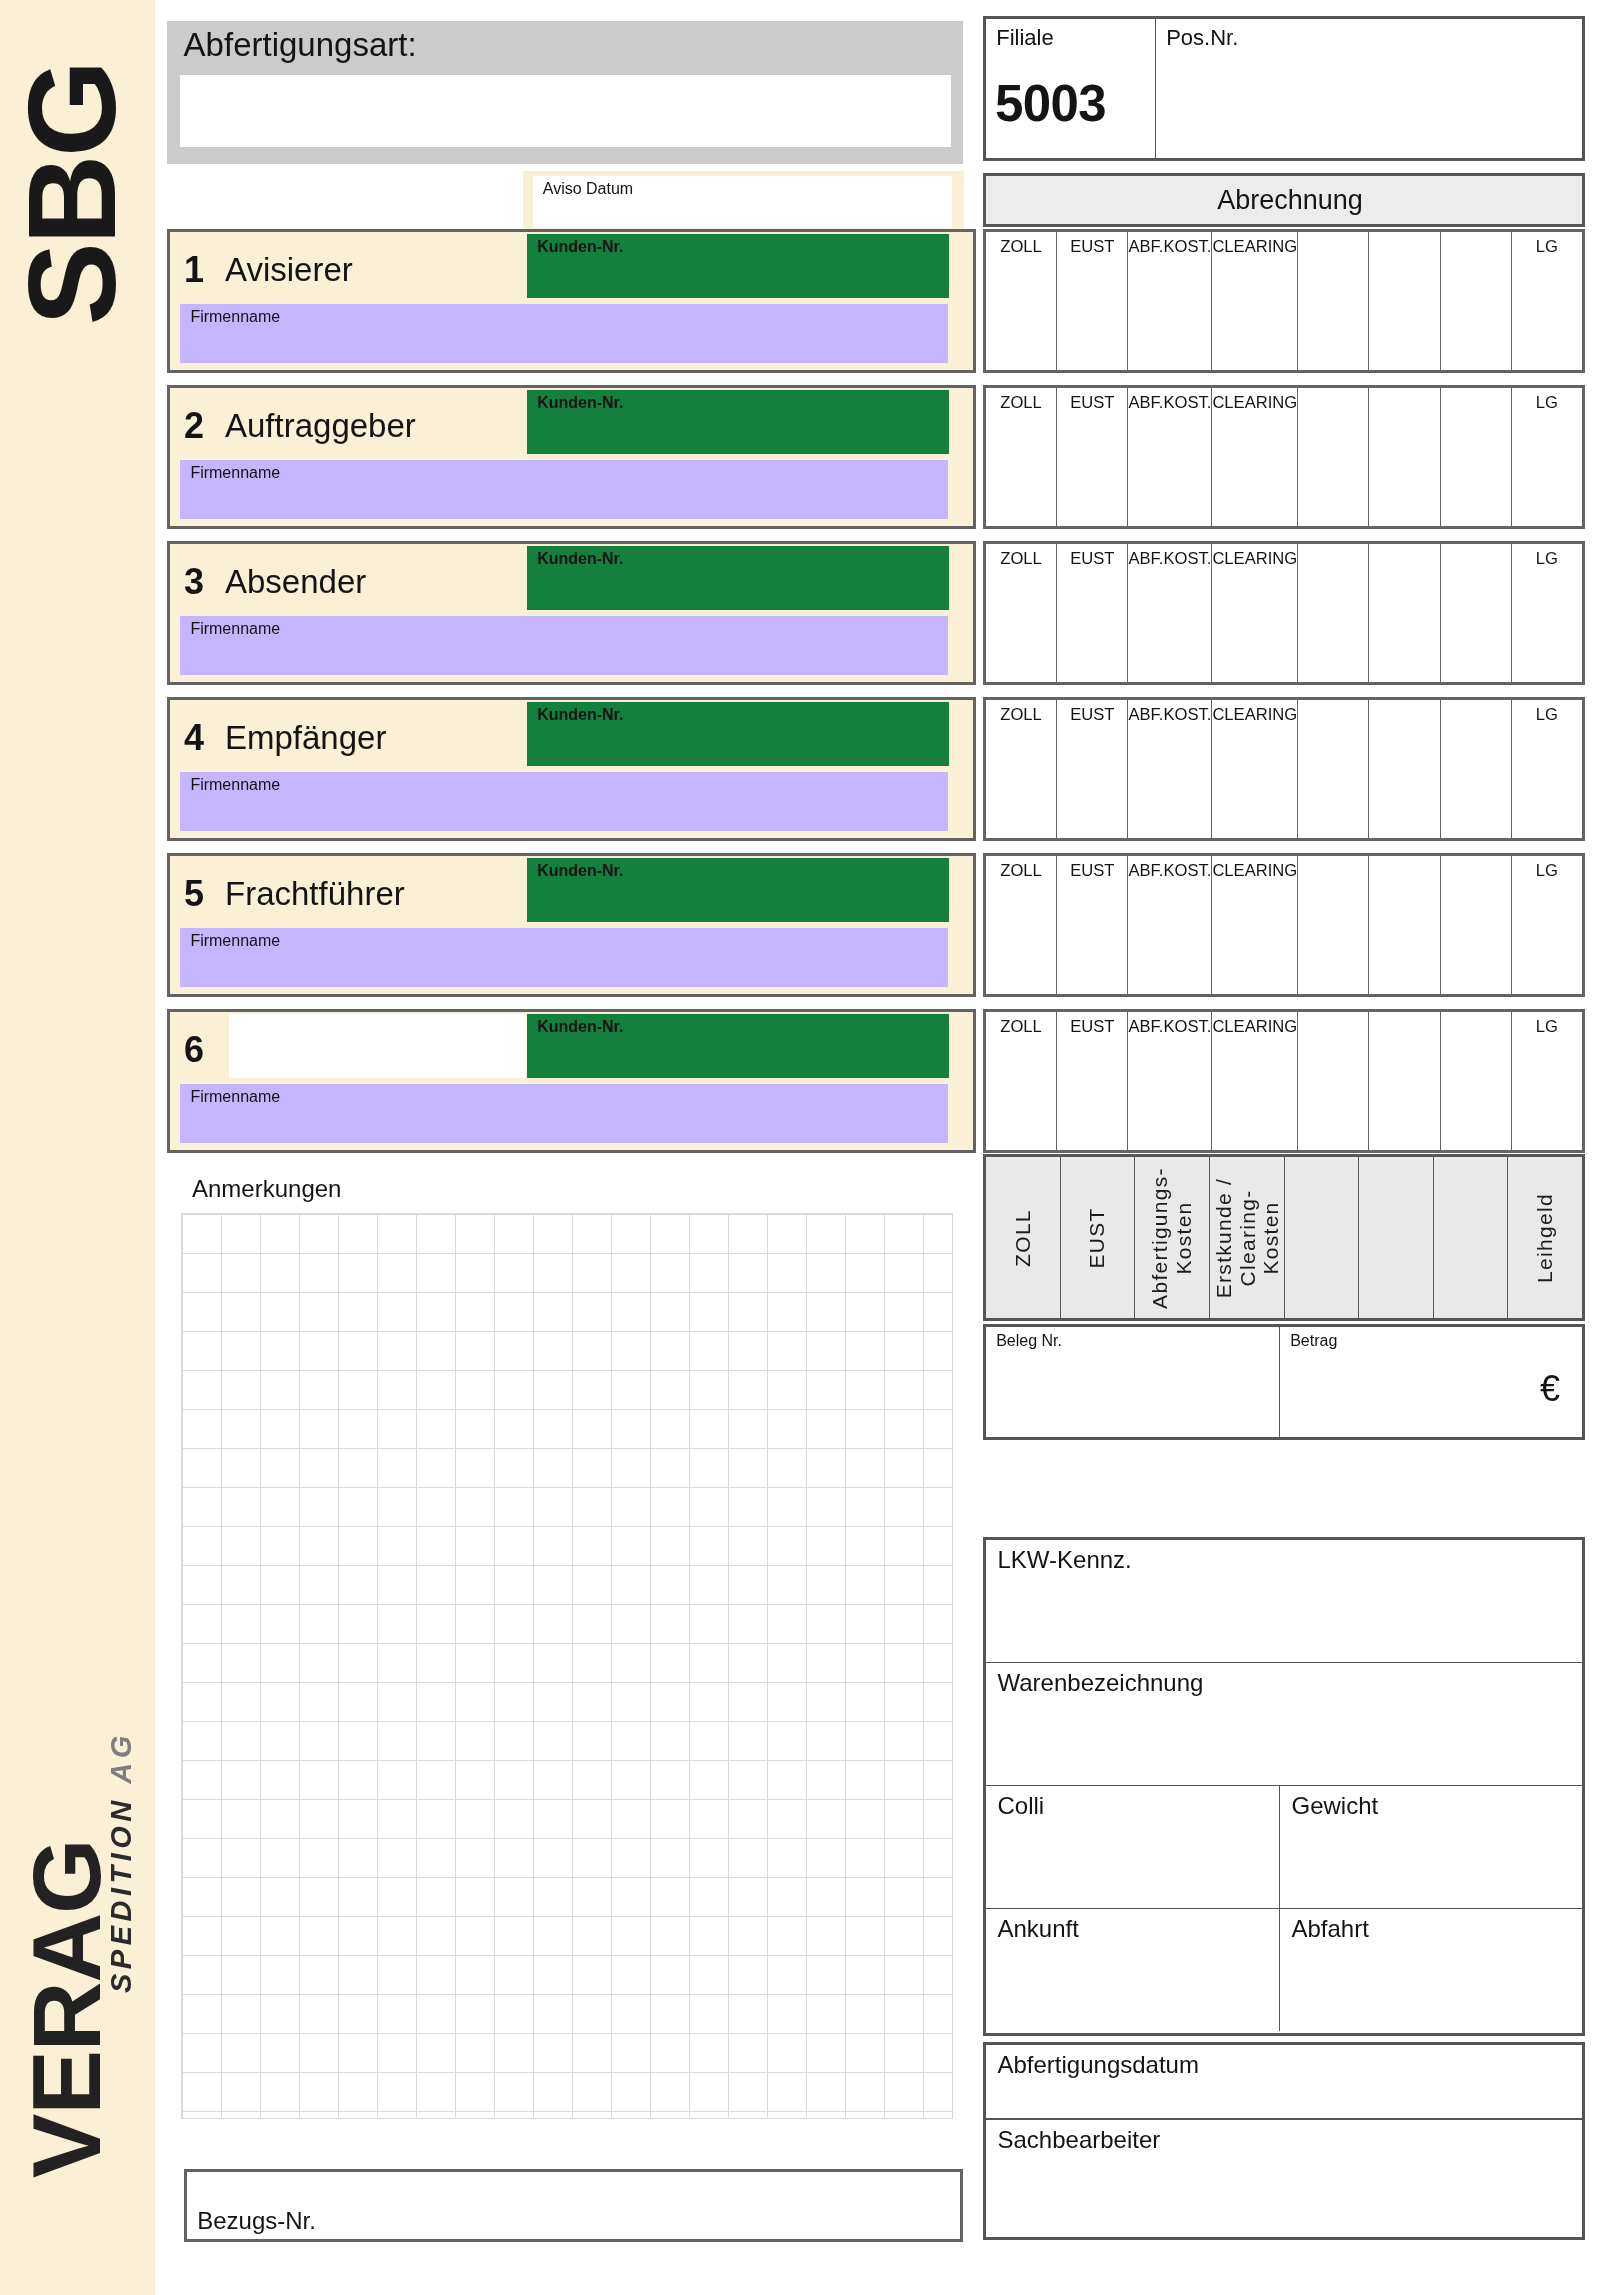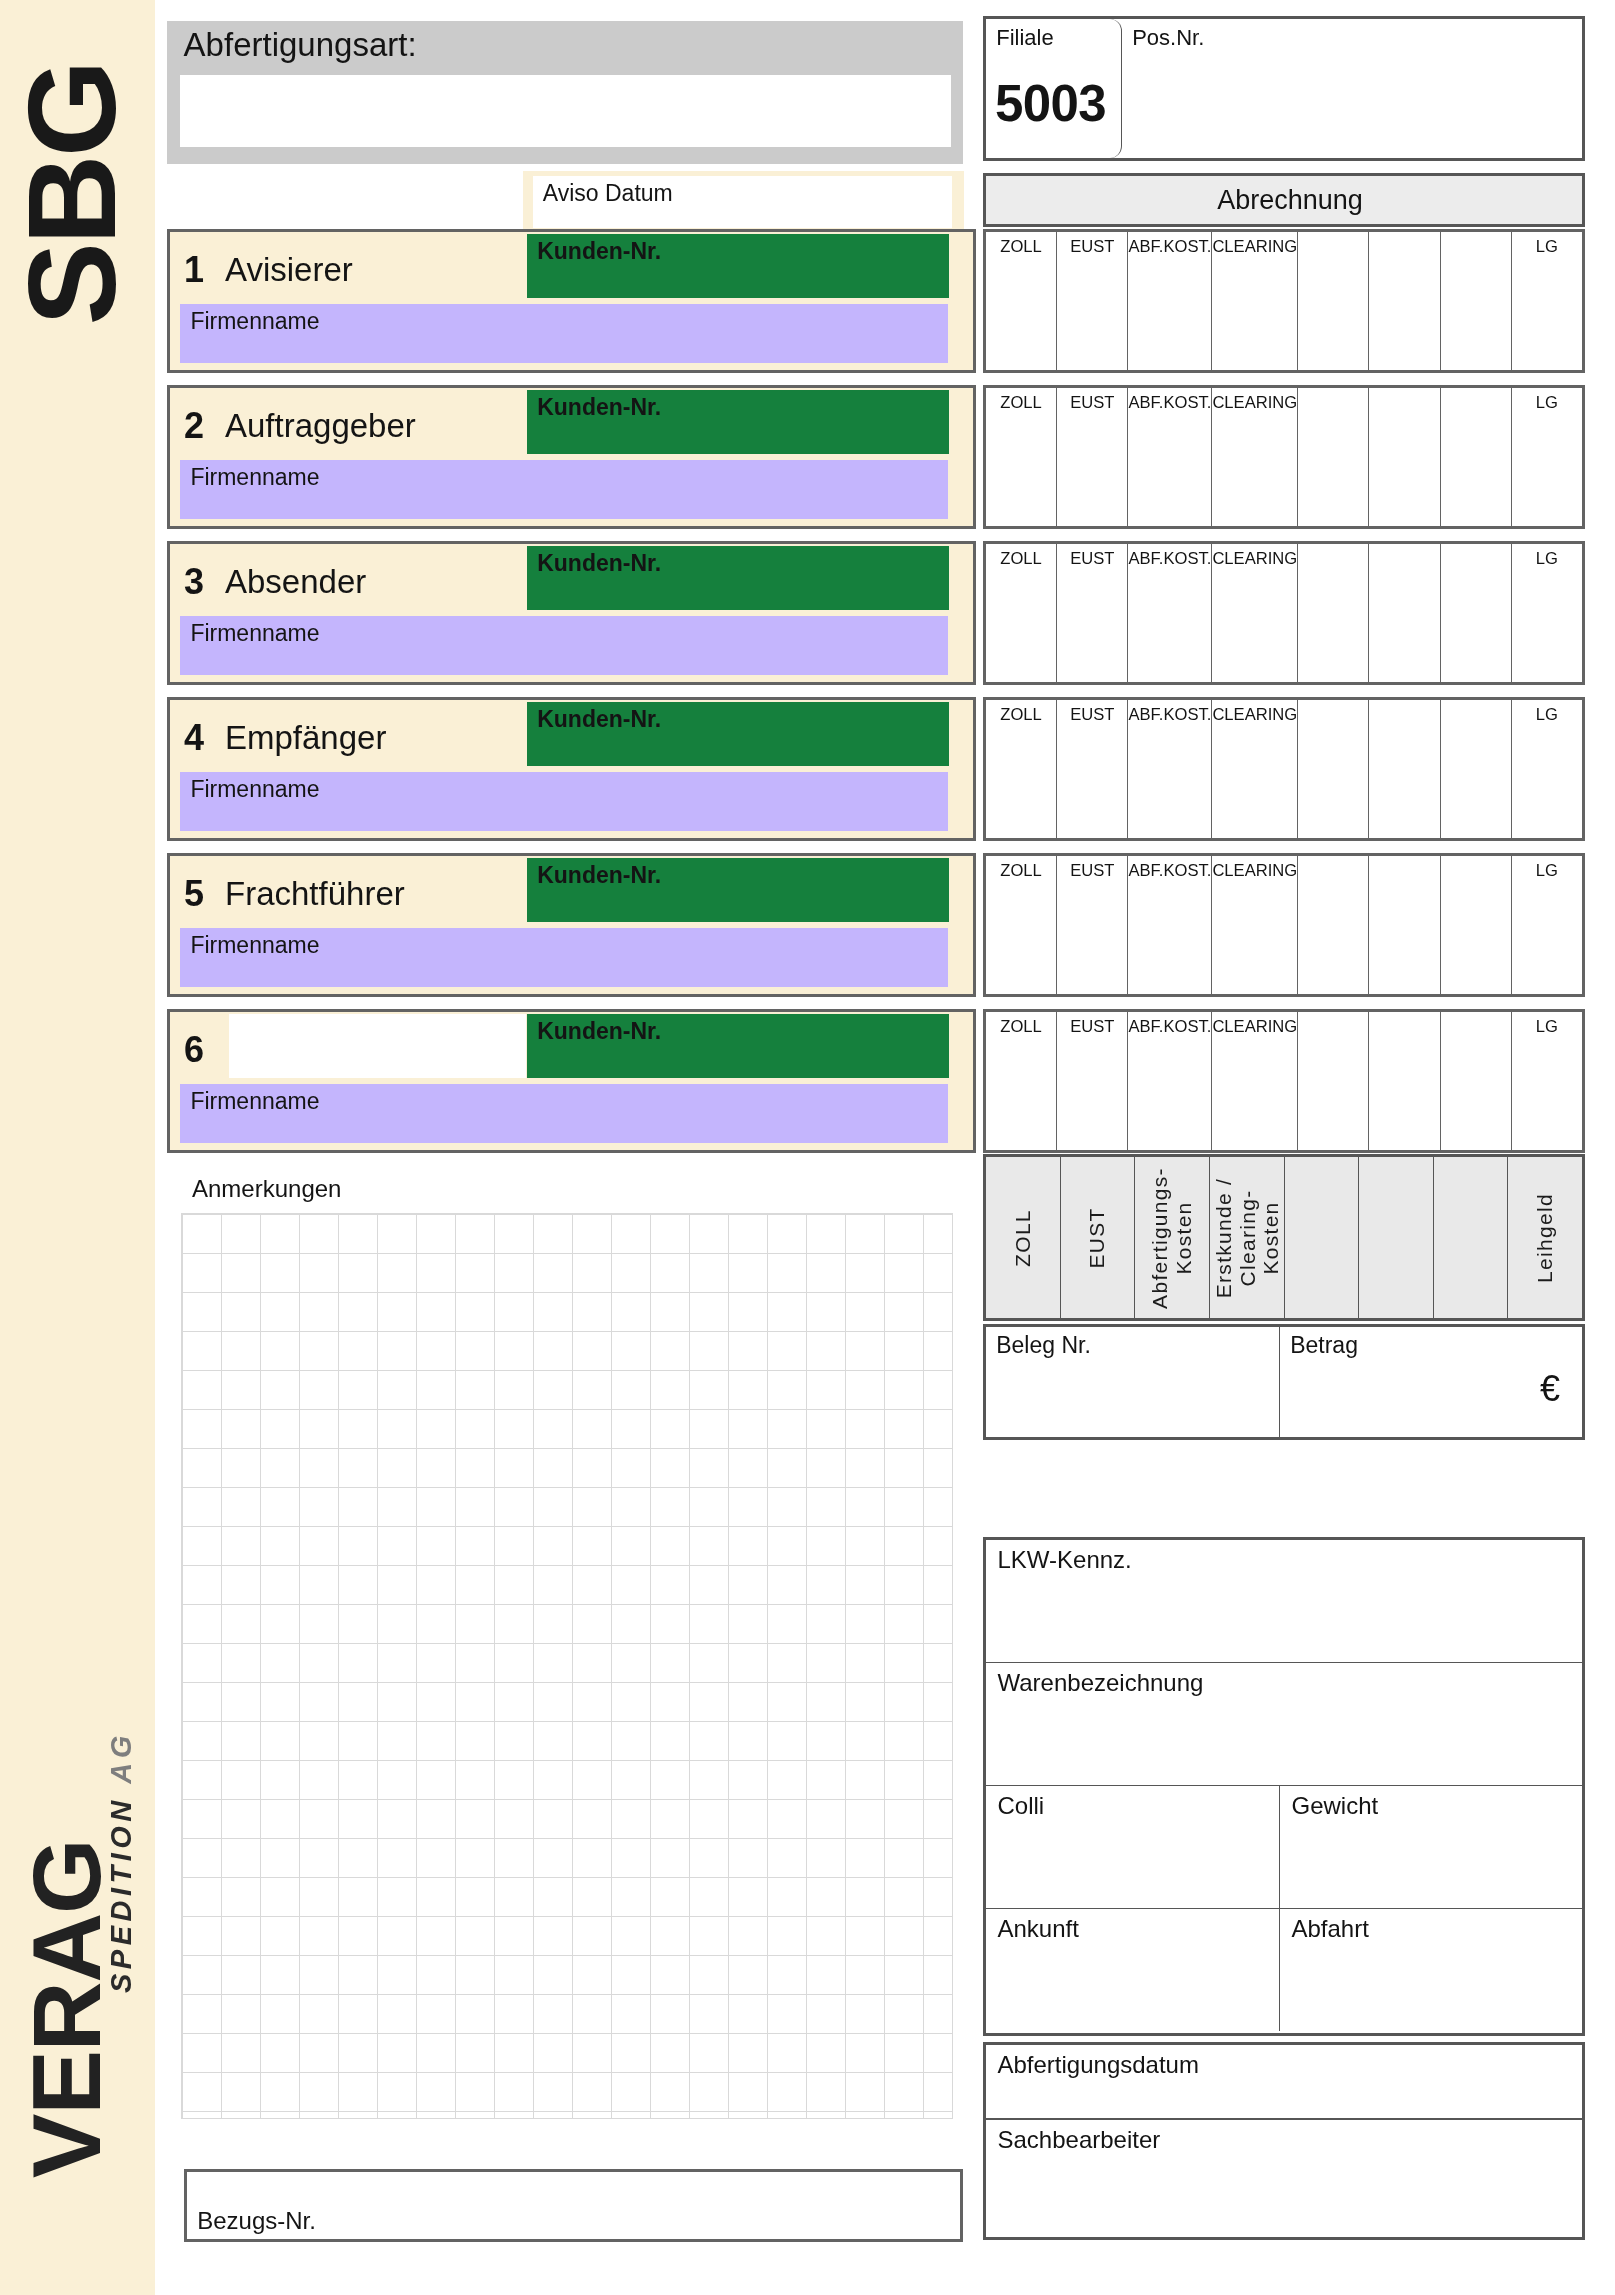--- a/index.html
+++ b/index.html
@@ -14,29 +14,29 @@
   .verag-logo { left:18px; top:2207px; width:396px; text-align:center; font-size:97px; font-weight:900; letter-spacing:-1.3px; color:#222222; }
   .spedition-logo { left:107px; top:1993px; width:240px; font-size:29px; font-weight:bold; font-style:italic; letter-spacing:4.5px; color:#2b2b2b; }
   .spedition-logo .ag { color:#7e7e7e; }
 
   
   .abf-block { position:absolute; left:167px; top:21px; width:796px; height:143px; background:#CBCBCB; }
   .abf-label { position:absolute; left:16.6px; top:5.1px; font-size:33px; }
   .abf-input { position:absolute; left:13.4px; top:54px; width:771px; height:72px; background:#ffffff; }
 
   .filiale-box { position:absolute; left:983px; top:16px; width:602px; height:145px; border:3.2px solid #565656; background:#ffffff; display:flex; }
-  .filiale-cell { width:136px; position:relative; border-right:1.9px solid #565656;border-radius:12px; }
+  .filiale-cell { width:170px; position:relative; border-right:1.9px solid #565656; }
   .posnr-cell { flex:1; position:relative; }
   .small-label { position:absolute; left:10.2px; top:6.4px; font-size:22px; }
   .filiale-value { position:absolute; left:9px; top:55px; font-size:51px; font-weight:bold; letter-spacing:-0.6px; }
 
   
   .aviso { position:absolute; left:523px; top:171px; width:441px; height:58px; background:#FAF0D6; }
   .aviso-input { position:absolute; left:9.6px; top:5.1px; width:419px; height:52px; background:#ffffff; }
-  .field-label { position:absolute; left:10.2px; top:3.8px; font-size:23px; }
+  .field-label { position:absolute; left:10.2px; top:3.8px; font-size:16px; }
 
   
   .section { position:absolute; left:167px; width:809px; height:144px; background:#FAF0D6; border:3.2px solid #636363; }
   .sec-num { position:absolute; left:14px; top:16.6px; font-size:36px; font-weight:bold; }
   .sec-title { position:absolute; left:55px; top:19px; font-size:33px; }
   .kunden-box { position:absolute; left:357px; top:1.9px; width:422px; height:64px; background:#15803d;font-weight:bold; }
   .firmen-box { position:absolute; left:10.2px; top:72px; width:768px; height:59px; background:#c4b5fd; }
   .title-box { position:absolute; left:59px; top:1.9px; width:297px; height:64px; background:#ffffff; }
 
   

